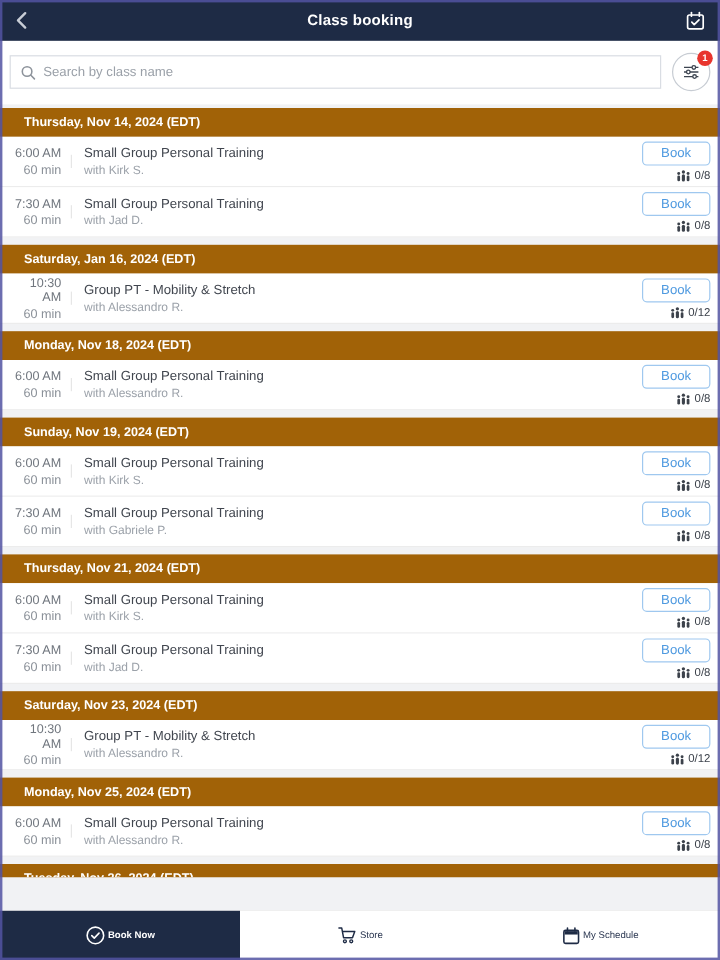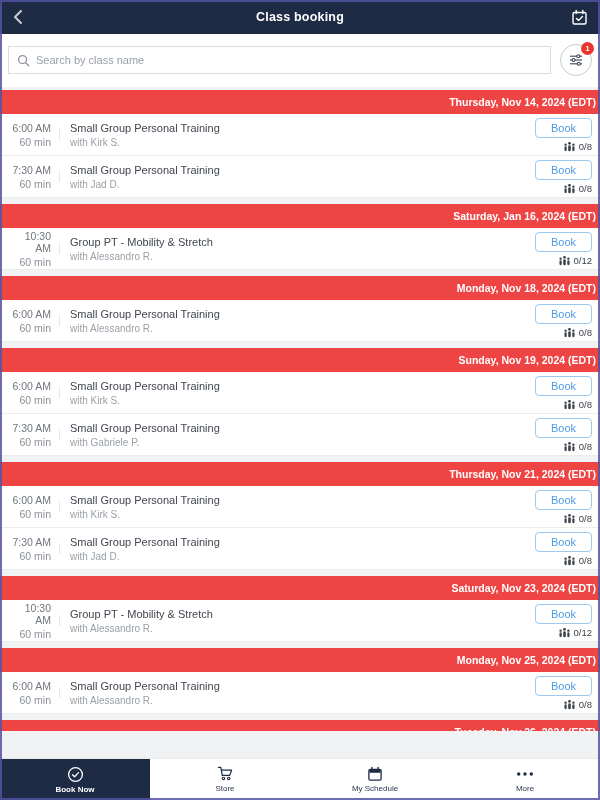--- a/index.html
+++ b/index.html
@@ -25,41 +25,41 @@
   .search-box input::placeholder { color:#9aa0a8; }
   .filter-btn { position:relative; width:32px; height:32px; border-radius:50%;
     border:1px solid #c7ccd3; background:#fff; display:flex; align-items:center;
     justify-content:center; cursor:pointer; }
   .filter-badge { position:absolute; top:-3px; right:-3px; width:13px; height:13px;
     border-radius:50%; background:#e8352e; color:#fff; font-size:8px; font-weight:bold;
     display:flex; align-items:center; justify-content:center; }
 
   
   .class-list { height:644px; overflow:hidden; }
-  .date-header { background:#ef4444; color:#fff; text-align:right; font-size:10.5px;
-    font-weight:bold; padding:6px 4px 6px 0; margin-top:6px; }
+  .date-header { background:#a16207; color:#fff; text-align:left; font-size:10.5px;
+    font-weight:bold; padding:6px 4px 6px 20px; margin-top:6px; }
   .date-header:first-child { margin-top:3px; }
   .class-row { background:#fff; display:flex; align-items:stretch; height:42px;
     padding:15px 8px; border-bottom:1px solid #ececec; cursor:pointer; }
   .time-col { width:52px; flex:0 0 52px; text-align:right; padding-right:8px;
     border-right:1px solid #e6e6e6; display:flex; flex-direction:column; justify-content:center; }
   .time-col .time { font-size:10.5px; color:#70767e; }
   .time-col .duration { font-size:10.5px; color:#8a9098; margin-top:2px; }
   .info-col { flex:1; padding-left:10px; display:flex; flex-direction:column; justify-content:center; min-width:0; }
   .class-title { font-size:11px; color:#41464f; margin-bottom:3px; white-space:nowrap; }
   .class-instructor { font-size:10px; color:#9ba1a9; }
   .action-col { flex:0 0 auto; display:flex; flex-direction:column; align-items:flex-end; justify-content:center; }
   .book-btn { border:1px solid #9fc8ef; color:#4f9ae0; background:#fff; border-radius:4px;
     font-size:11px; padding:3px 15px; cursor:pointer; font-family:"Liberation Sans", sans-serif; }
   .capacity { display:flex; align-items:center; gap:3px; margin-top:3px; font-size:9.5px; color:#3c424b; }
 
   
   .bottom-nav { position:fixed; left:0; bottom:0; width:600px; height:42px; background:#fff;
     display:flex; border-top:1px solid #e8e8e8; z-index:10; }
-  .nav-item { flex:1; display:flex; flex-direction:column; align-items:center;
+  .nav-item { flex:1; display:flex; flex-direction:row; align-items:center;
     justify-content:center; gap:2px; cursor:pointer; background:#fff; border:none;
     font-family:"Liberation Sans", sans-serif; }
   .nav-item .nav-label { font-size:8px; color:#2a3650; }
   .nav-item.active { background:#1e2b45; }
   .nav-item.active .nav-label { color:#fff; font-weight:bold; }
 </style>
 </head>
 <body>
 
 <div class="screen-frame"></div>
@@ -371,21 +371,13 @@
   </button>
   <button class="nav-item">
     <svg width="16" height="16" viewBox="0 0 17 17" fill="none">
       <rect x="2" y="3.5" width="13" height="11.5" rx="1.5" stroke="#1e2b45" stroke-width="1.4"></rect>
       <rect x="2.7" y="4.2" width="11.6" height="3" fill="#1e2b45"></rect>
       <line x1="5.2" y1="1.5" x2="5.2" y2="4" stroke="#1e2b45" stroke-width="1.4" stroke-linecap="round"></line>
       <line x1="11.8" y1="1.5" x2="11.8" y2="4" stroke="#1e2b45" stroke-width="1.4" stroke-linecap="round"></line>
     </svg>
     <span class="nav-label">My Schedule</span>
   </button>
-  <button class="nav-item">
-    <svg width="18" height="16" viewBox="0 0 20 16" fill="#1e2b45">
-      <circle cx="3" cy="8" r="1.9"></circle>
-        <circle cx="10" cy="8" r="1.9"></circle>
-        <circle cx="17" cy="8" r="1.9"></circle>
-    </svg>
-    <span class="nav-label">More</span>
-  </button>
 </nav>
 
 </body></html>

